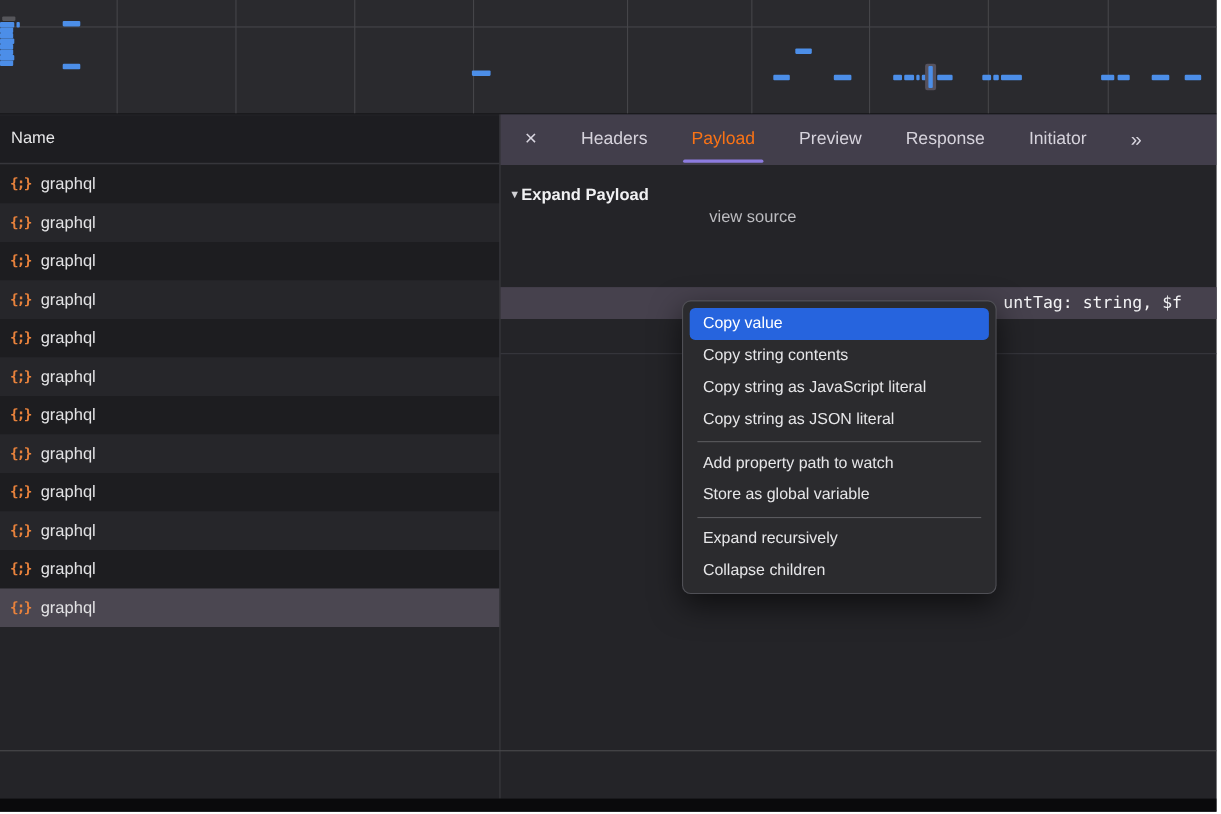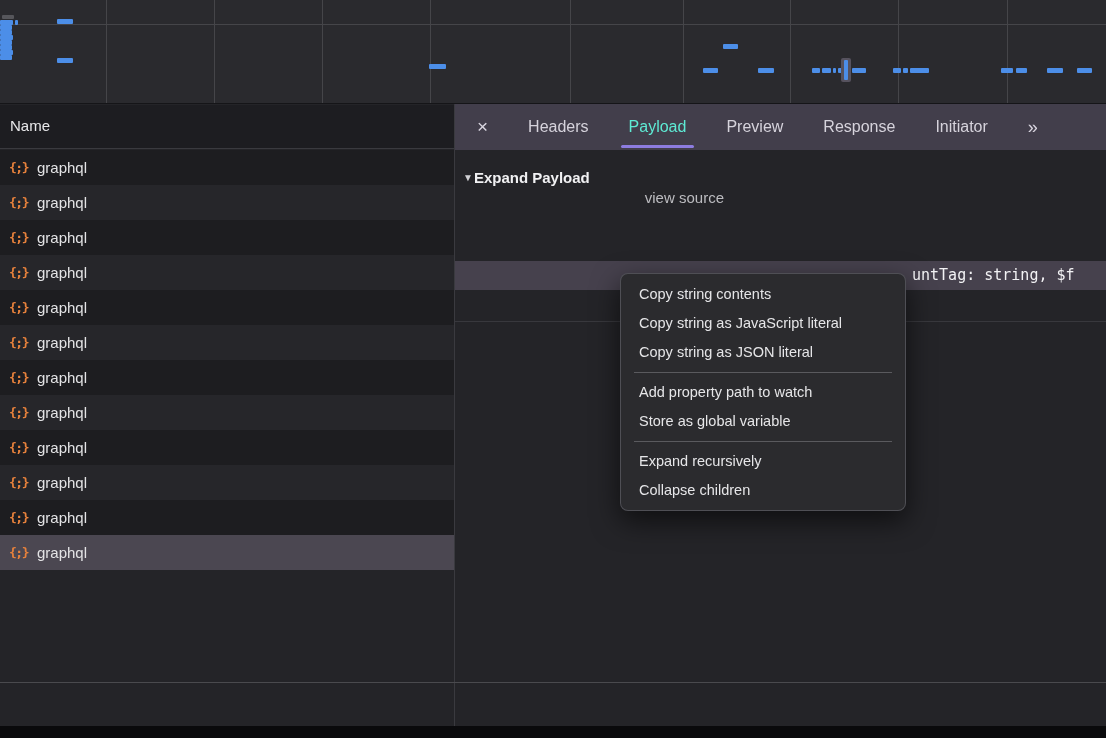--- a/index.html
+++ b/index.html
@@ -24,21 +24,21 @@
   .req-row.even{background:#26262a;}
   .req-row.selected{background:#4b4751;}
   .json-icon{color:#e8823c;font-family:"DejaVu Sans Mono",monospace;font-size:13px;font-weight:bold;letter-spacing:-1.5px;}
 
   .vdiv{position:absolute;left:454px;top:104px;width:1px;height:622px;background:#3a3a3f;}
 
   
   .tabbar{position:absolute;left:455px;top:104px;width:651px;height:46px;background:#423e4b;display:flex;align-items:center;gap:40px;padding-left:22px;box-sizing:border-box;color:#d6d3dc;font-size:16px;}
   .close-x{font-size:19px;color:#d9d6e0;cursor:default;}
   .tab{position:relative;height:100%;display:flex;align-items:center;cursor:default;}
-  .tab.sel{color:#5eead4;}
+  .tab.sel{color:#f97316;}
   .tab.sel::after{content:"";position:absolute;left:-8px;right:-8px;bottom:2px;height:3px;background:#8d7ce0;border-radius:2px;}
   .overflow{font-size:18px;letter-spacing:-2px;color:#d9d6e0;}
 
   
   .payload-hdr{position:absolute;left:463px;top:163px;height:28px;display:flex;align-items:center;color:#f1f1f3;font-size:15px;font-weight:bold;}
   .hdr-exp{font-size:10px;color:#d0d0d4;margin-right:1px;}
   .view-source{font-weight:normal;color:#bcbcc0;margin-left:55px;margin-top:40px;}
 
   .tree-line{position:absolute;left:455px;width:751px;height:28px;line-height:28px;font-family:"DejaVu Sans Mono",monospace;font-size:15px;white-space:pre;overflow:hidden;box-sizing:border-box;}
   .l1{top:201px;padding-left:33px;}
@@ -189,20 +189,21 @@
     <span class="frag white">untTag: string, $f</span>
   </div>
 
 
   <div class="section-edge"></div>
 
   <div class="hline-footer"></div>
   <div class="bottom-bar"></div>
 
   <div class="menu">
+      <div class="menu-item hl">Copy value</div>
       <div class="menu-item">Copy string contents</div>
       <div class="menu-item">Copy string as JavaScript literal</div>
       <div class="menu-item">Copy string as JSON literal</div>
       <div class="menu-divider"></div>
       <div class="menu-item">Add property path to watch</div>
       <div class="menu-item">Store as global variable</div>
       <div class="menu-divider"></div>
       <div class="menu-item">Expand recursively</div>
       <div class="menu-item">Collapse children</div>
     </div>

